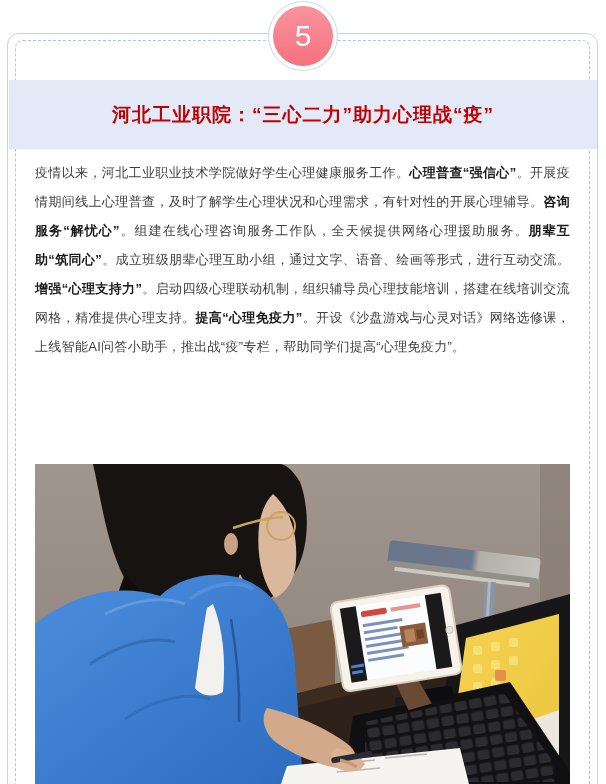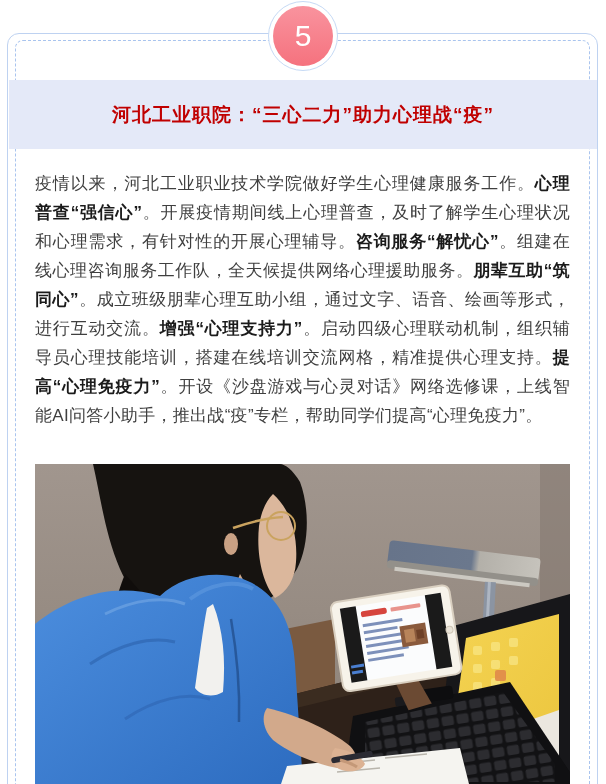--- a/index.html
+++ b/index.html
@@ -28,22 +28,22 @@
     display:flex;align-items:center;justify-content:center;z-index:3;
   }
   .badge-inner{
     width:60px;height:60px;border-radius:50%;
     background:linear-gradient(180deg,#f9939e 0%,#f5727e 100%);
     color:#ffffff;display:flex;align-items:center;justify-content:center;
     font-size:30px;line-height:1;
   }
   .body-text{
     position:absolute;left:35px;top:158px;width:535px;z-index:2;
-    font-size:17px;line-height:29px;letter-spacing:0.3px;color:#3f3f3f;
-    text-align:justify;word-break:break-all;margin-top:11px;
+    font-size:13px;line-height:29px;letter-spacing:0.3px;color:#3f3f3f;
+    text-align:justify;word-break:break-all;
   }
   .body-text b{color:#1b1b1b;font-weight:bold;}
   .photo-figure{
     position:absolute;left:35px;top:464px;width:535px;height:320px;margin:0;z-index:2;
     overflow:hidden;
   }
   .photo-figure svg{display:block;}
 </style>
 </head>
 <body>

